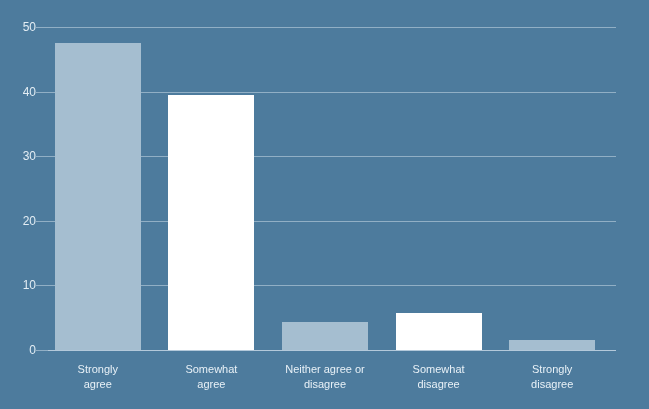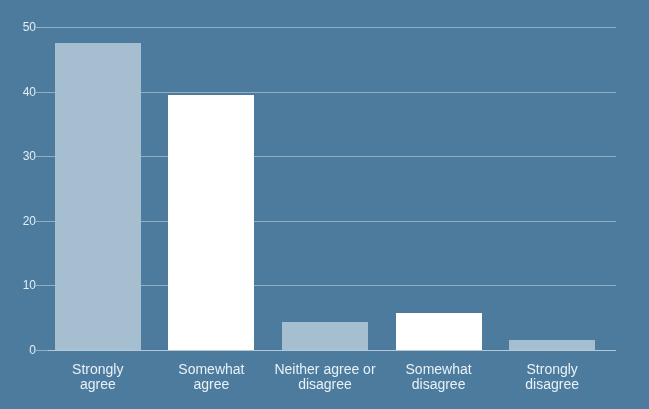--- a/index.html
+++ b/index.html
@@ -77,21 +77,21 @@
     position: absolute;
     left: 48px;
     top: 362px;
     width: 568px;
     height: 44px;
   }
   .x-label {
     position: absolute;
     top: 0;
     text-align: center;
-    font-size: 14px;
+    font-size: 11px;
     line-height: 15px;
     color: #e8f1f7;
     white-space: pre-line;
   }
 </style>
 </head>
 <body>
 
 <div id="chart-root">
 

